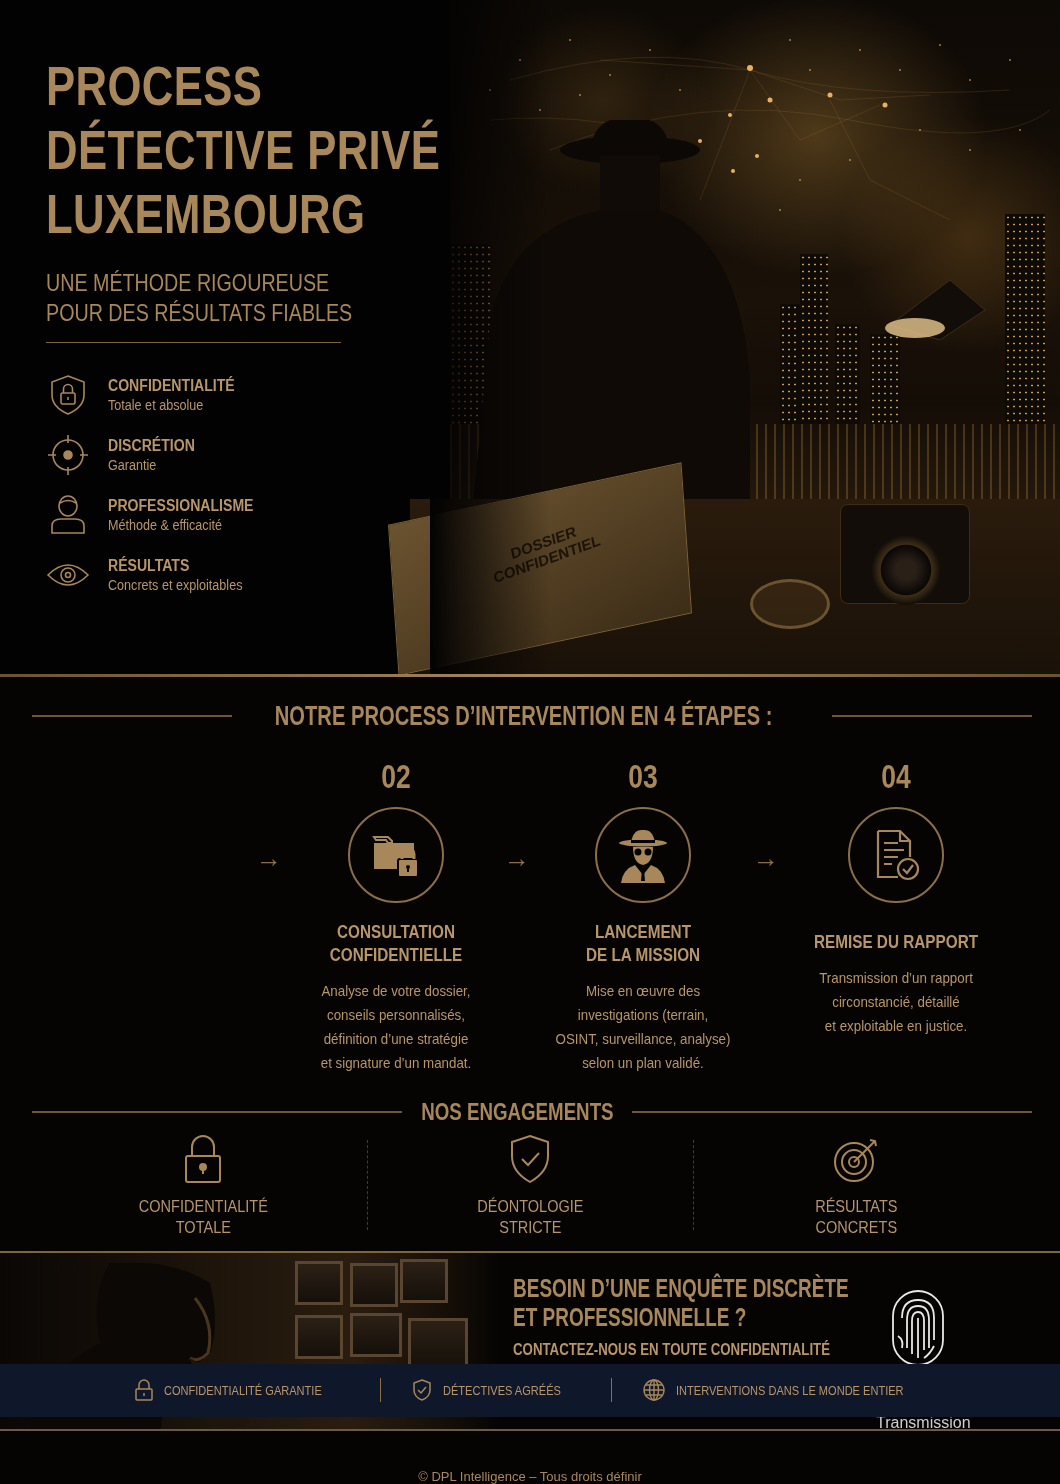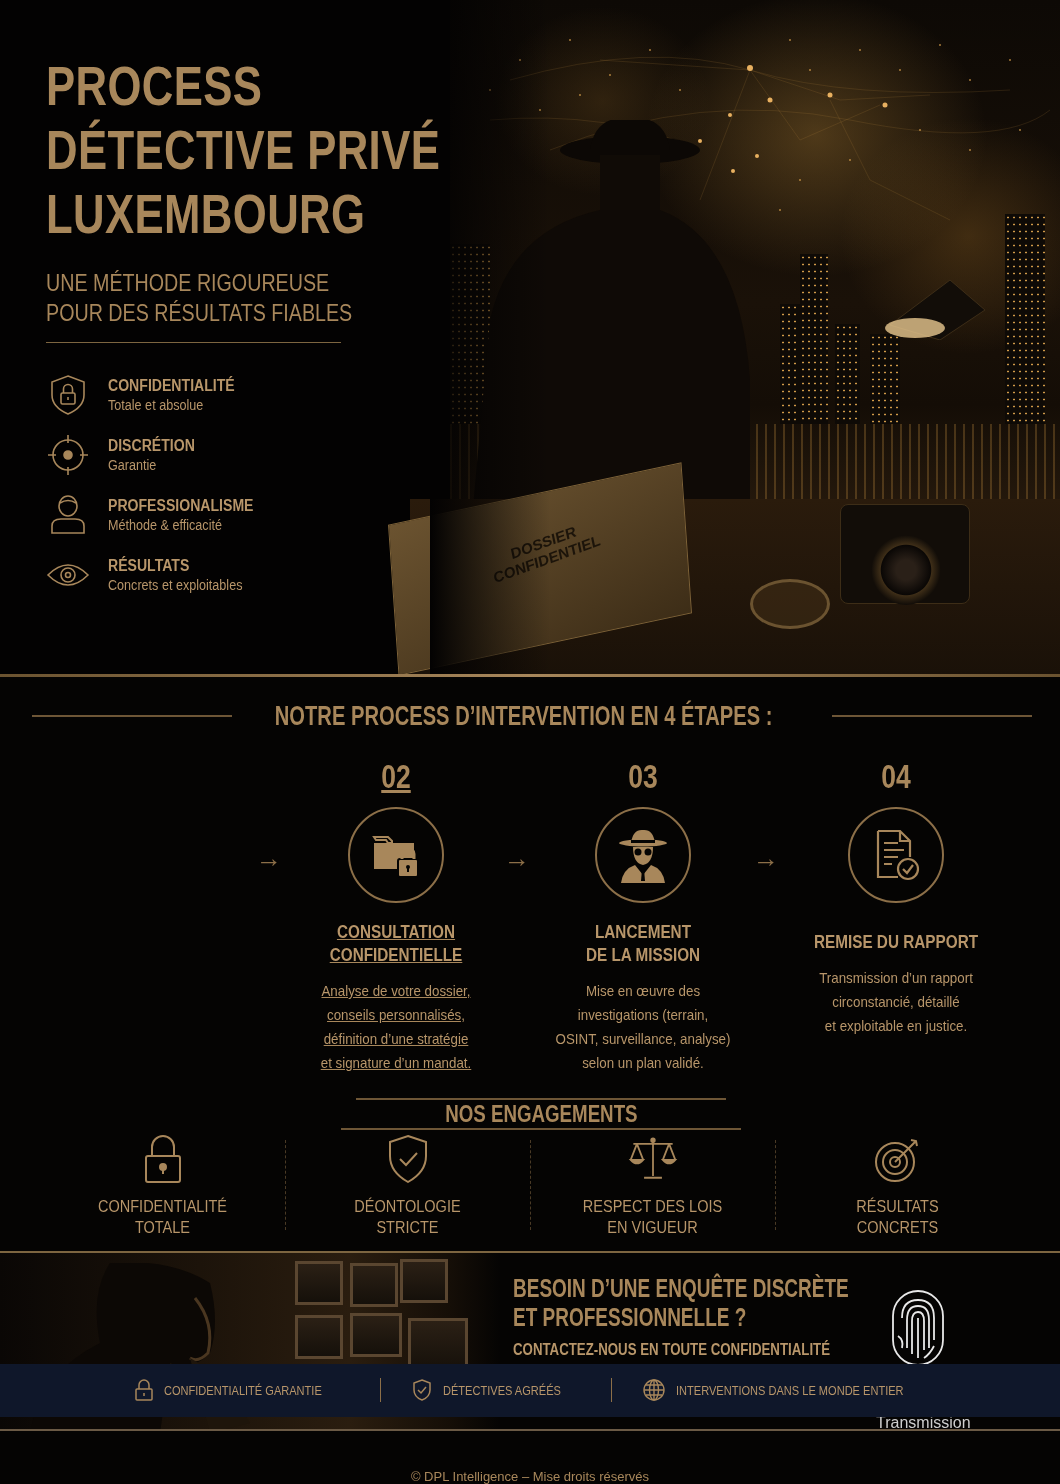--- a/index.html
+++ b/index.html
@@ -60,21 +60,21 @@
   .steps { position: absolute; left: 0; top: 755px; width: 1060px; height: 320px; }
   .step { position: absolute; top: 0; width: 230px; text-align: center; }
   .step-num { font-size: 34px; font-weight: bold; color: #a8875b; transform: scaleX(0.78); height: 42px; line-height: 42px; }
   .step-circle { margin: 10px auto 0; width: 96px; height: 96px; border-radius: 50%; border: 2px solid #8c6f48; display: flex; align-items: center; justify-content: center; }
   .step-title { margin-top: 18px; font-size: 18px; font-weight: bold; color: #b8966a; line-height: 23px; transform: scaleX(0.85); white-space: nowrap; min-height: 23px; }
   .step-title.single { margin-top: 28px; }
   .step-desc { margin-top: 12px; font-size: 14.5px; color: #b8966a; line-height: 24px; transform: scaleX(0.92); }
   .arrow { position: absolute; top: 88px; font-size: 26px; color: #8c6f48; }
 
   
-  .eng-head { left: 41px; top: 1098px; width: 1000px; flex-direction: column; }
+  .eng-head { left: 32px; top: 1098px; width: 1000px; }
   .eng-head .head-text { font-size: 24px; transform: scaleX(0.78); margin: 0 -8px; }
   .engagements { position: absolute; left: 40px; top: 1132px; width: 980px; height: 110px; display: flex; }
   .eng { flex: 1; text-align: center; position: relative; }
   .eng + .eng::before { content: ""; position: absolute; left: 0; top: 8px; height: 90px; border-left: 1px dashed #4a3a25; }
   .eng-icon { width: 50px; height: 54px; margin: 0 auto; display: block; }
   .eng-label { margin-top: 10px; font-size: 16.5px; color: #b8966a; line-height: 21px; transform: scaleX(0.88); white-space: nowrap; }
 
   
   .contact { position: absolute; left: 0; top: 1251px; width: 1060px; height: 180px; background: #050403; }
   .contact-rule-top { position: absolute; left: 0; top: 1251px; width: 1060px; height: 2px; background: #7d6540; }
@@ -248,21 +248,21 @@
   <div class="head-line" style="width:200px;"></div>
   <div style="flex:1;text-align:left;">
     <span class="head-text" style="display:inline-block;">NOTRE PROCESS D’INTERVENTION EN 4 ÉTAPES :</span>
   </div>
   <div class="head-line" style="width:200px;"></div>
 </div>
 
 <div class="steps">
   <div class="arrow" style="left:256px;">→</div>
 
-  <div class="step" style="left:281px;text-decoration:underline;">
+  <div class="step" style="left:281px;">
     <div class="step-num">02</div>
     <div class="step-circle">
       <svg width="56" height="56" viewBox="0 0 56 56">
         <path d="M6 10 H20 L24 14 V16 H20 L18 13 H8 Z" fill="none" stroke="#a8875b" stroke-width="2"></path>
         <path d="M6 16 H46 V42 H6 Z" fill="#a8875b"></path>
         <rect x="30" y="32" width="20" height="18" rx="2" fill="#a8875b" stroke="#050403" stroke-width="2"></rect>
         <path d="M34 32 V27 a6 6 0 0 1 12 0 V32" fill="none" stroke="#a8875b" stroke-width="3"></path>
         <circle cx="40" cy="40" r="2" fill="#050403"></circle>
           <rect x="39" y="40" width="2" height="5" fill="#050403"></rect>
       </svg>
@@ -348,33 +348,20 @@
     </div>
   </div>
   <div class="eng">
     <svg class="eng-icon" viewBox="0 0 50 54" fill="none" stroke="#a8875b" stroke-width="2">
       <path d="M25 4 L43 10 V24 Q43 40 25 50 Q7 40 7 24 V10 Z"></path>
         <path d="M17 27 L23 33 L34 21"></path>
     </svg>
     <div class="eng-label">
       <div>DÉONTOLOGIE</div>
       <div>STRICTE</div>
-    </div>
-  </div>
-  <div class="eng">
-    <svg class="eng-icon" viewBox="0 0 56 54" fill="none" stroke="#a8875b" stroke-width="2">
-      <path d="M28 4 V46 M6 10 H50 M18 48 H38"></path>
-        <circle cx="28" cy="6" r="2" fill="#a8875b"></circle>
-      <path d="M10 10 L3 28 M10 10 L17 28 M46 10 L39 28 M46 10 L53 28"></path>
-      <path d="M3 28 Q10 36 17 28 Z" fill="#a8875b"></path>
-        <path d="M39 28 Q46 36 53 28 Z" fill="#a8875b"></path>
-    </svg>
-    <div class="eng-label">
-      <div>RESPECT DES LOIS</div>
-      <div>EN VIGUEUR</div>
     </div>
   </div>
   <div class="eng">
     <svg class="eng-icon" viewBox="0 0 50 54" fill="none" stroke="#a8875b" stroke-width="2">
       <circle cx="22" cy="30" r="19"></circle>
         <circle cx="22" cy="30" r="12"></circle>
         <circle cx="22" cy="30" r="5"></circle>
       <path d="M22 30 L42 10 M38 8 L43 9 L44 14"></path>
     </svg>
     <div class="eng-label">
@@ -446,13 +433,13 @@
     <div class="fitem">
       <svg width="24" height="24" viewBox="0 0 24 24" fill="none" stroke="#a8875b" stroke-width="1.4">
         <circle cx="12" cy="12" r="10"></circle>
           <ellipse cx="12" cy="12" rx="4.5" ry="10"></ellipse>
           <path d="M2 12 H22 M4 7 H20 M4 17 H20 M12 2 V22"></path>
       </svg>
       <span class="fitem-label">INTERVENTIONS DANS LE MONDE ENTIER</span>
     </div>
   </div>
 </footer>
-<div class="copyright">© DPL Intelligence – Mise droits réservés</div>
+<div class="copyright">© DPL Intelligence – Tous droits définir</div>
 
 </body></html>

